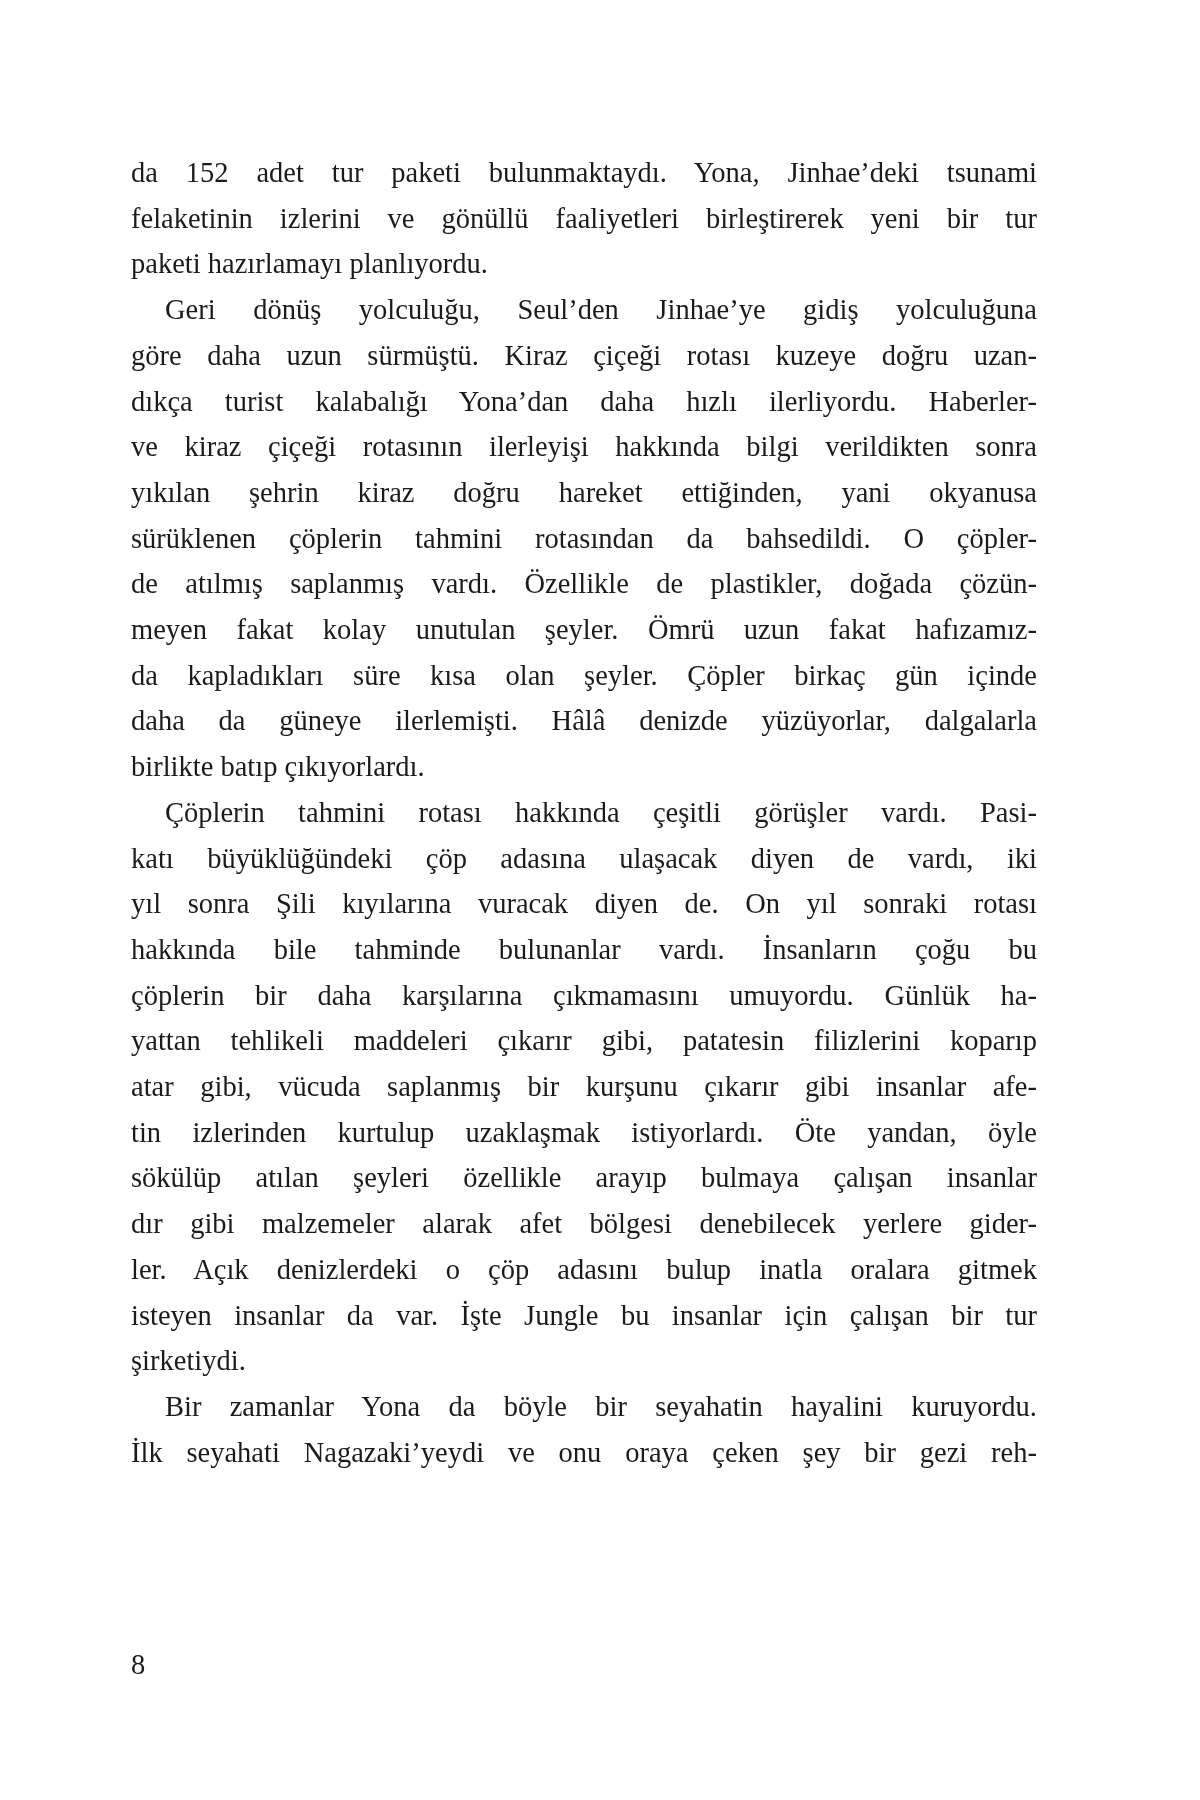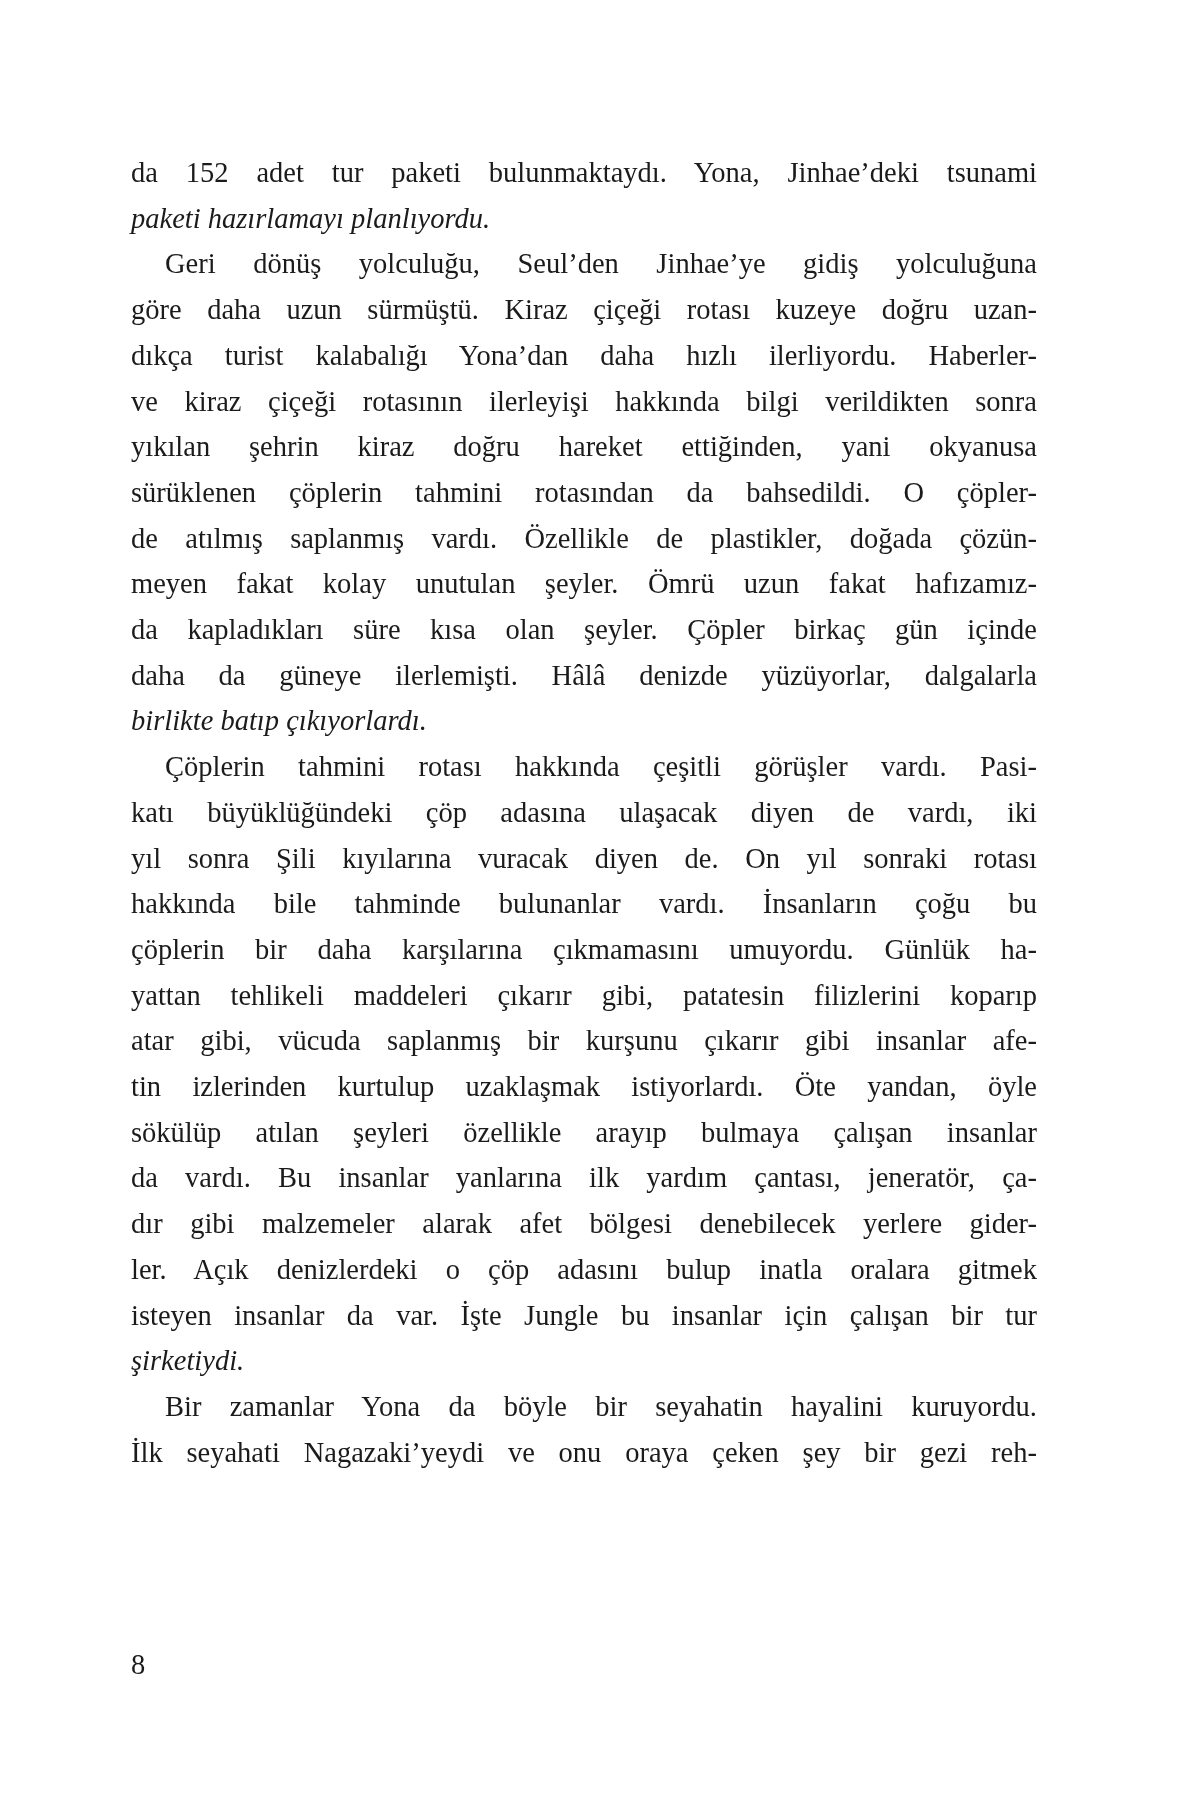--- a/index.html
+++ b/index.html
@@ -24,39 +24,39 @@
     font-size: 28.5px;
     line-height: 45.7px;
   }
   .line {
     text-align: justify;
     text-align-last: justify;
     white-space: normal;
   }
   .line.end {
     text-align-last: left;
-    font-style: italic;
   }
   .line.indent {
     text-indent: 34px;
   }
   #page-number {
     position: absolute;
     left: 131px;
     top: 1642px;
     font-size: 28.5px;
     line-height: 45.7px;
   }
 </style>
 </head>
 <body>
 
 <div id="book-page">
   <div id="text-block">
       <div class="line">da 152 adet tur paketi bulunmaktaydı. Yona, Jinhae’deki tsunami</div>
+      <div class="line">felaketinin izlerini ve gönüllü faaliyetleri birleştirerek yeni bir tur</div>
       <div class="line end">paketi hazırlamayı planlıyordu.</div>
       <div class="line indent">Geri dönüş yolculuğu, Seul’den Jinhae’ye gidiş yolculuğuna</div>
       <div class="line">göre daha uzun sürmüştü. Kiraz çiçeği rotası kuzeye doğru uzan-</div>
       <div class="line">dıkça turist kalabalığı Yona’dan daha hızlı ilerliyordu. Haberler-</div>
       <div class="line">ve kiraz çiçeği rotasının ilerleyişi hakkında bilgi verildikten sonra</div>
       <div class="line">yıkılan şehrin kiraz doğru hareket ettiğinden, yani okyanusa</div>
       <div class="line">sürüklenen çöplerin tahmini rotasından da bahsedildi. O çöpler-</div>
       <div class="line">de atılmış saplanmış vardı. Özellikle de plastikler, doğada çözün-</div>
       <div class="line">meyen fakat kolay unutulan şeyler. Ömrü uzun fakat hafızamız-</div>
       <div class="line">da kapladıkları süre kısa olan şeyler. Çöpler birkaç gün içinde</div>
@@ -64,21 +64,20 @@
       <div class="line end">birlikte batıp çıkıyorlardı.</div>
       <div class="line indent">Çöplerin tahmini rotası hakkında çeşitli görüşler vardı. Pasi-</div>
       <div class="line">katı büyüklüğündeki çöp adasına ulaşacak diyen de vardı, iki</div>
       <div class="line">yıl sonra Şili kıyılarına vuracak diyen de. On yıl sonraki rotası</div>
       <div class="line">hakkında bile tahminde bulunanlar vardı. İnsanların çoğu bu</div>
       <div class="line">çöplerin bir daha karşılarına çıkmamasını umuyordu. Günlük ha-</div>
       <div class="line">yattan tehlikeli maddeleri çıkarır gibi, patatesin filizlerini koparıp</div>
       <div class="line">atar gibi, vücuda saplanmış bir kurşunu çıkarır gibi insanlar afe-</div>
       <div class="line">tin izlerinden kurtulup uzaklaşmak istiyorlardı. Öte yandan, öyle</div>
       <div class="line">sökülüp atılan şeyleri özellikle arayıp bulmaya çalışan insanlar</div>
-      <div class="line">da vardı. Bu insanlar yanlarına ilk yardım çantası, jeneratör, ça-</div>
       <div class="line">dır gibi malzemeler alarak afet bölgesi denebilecek yerlere gider-</div>
       <div class="line">ler. Açık denizlerdeki o çöp adasını bulup inatla oralara gitmek</div>
       <div class="line">isteyen insanlar da var. İşte Jungle bu insanlar için çalışan bir tur</div>
       <div class="line end">şirketiydi.</div>
       <div class="line indent">Bir zamanlar Yona da böyle bir seyahatin hayalini kuruyordu.</div>
       <div class="line">İlk seyahati Nagazaki’yeydi ve onu oraya çeken şey bir gezi reh-</div>
     </div>
   <div id="page-number">8</div>
 </div>
 

